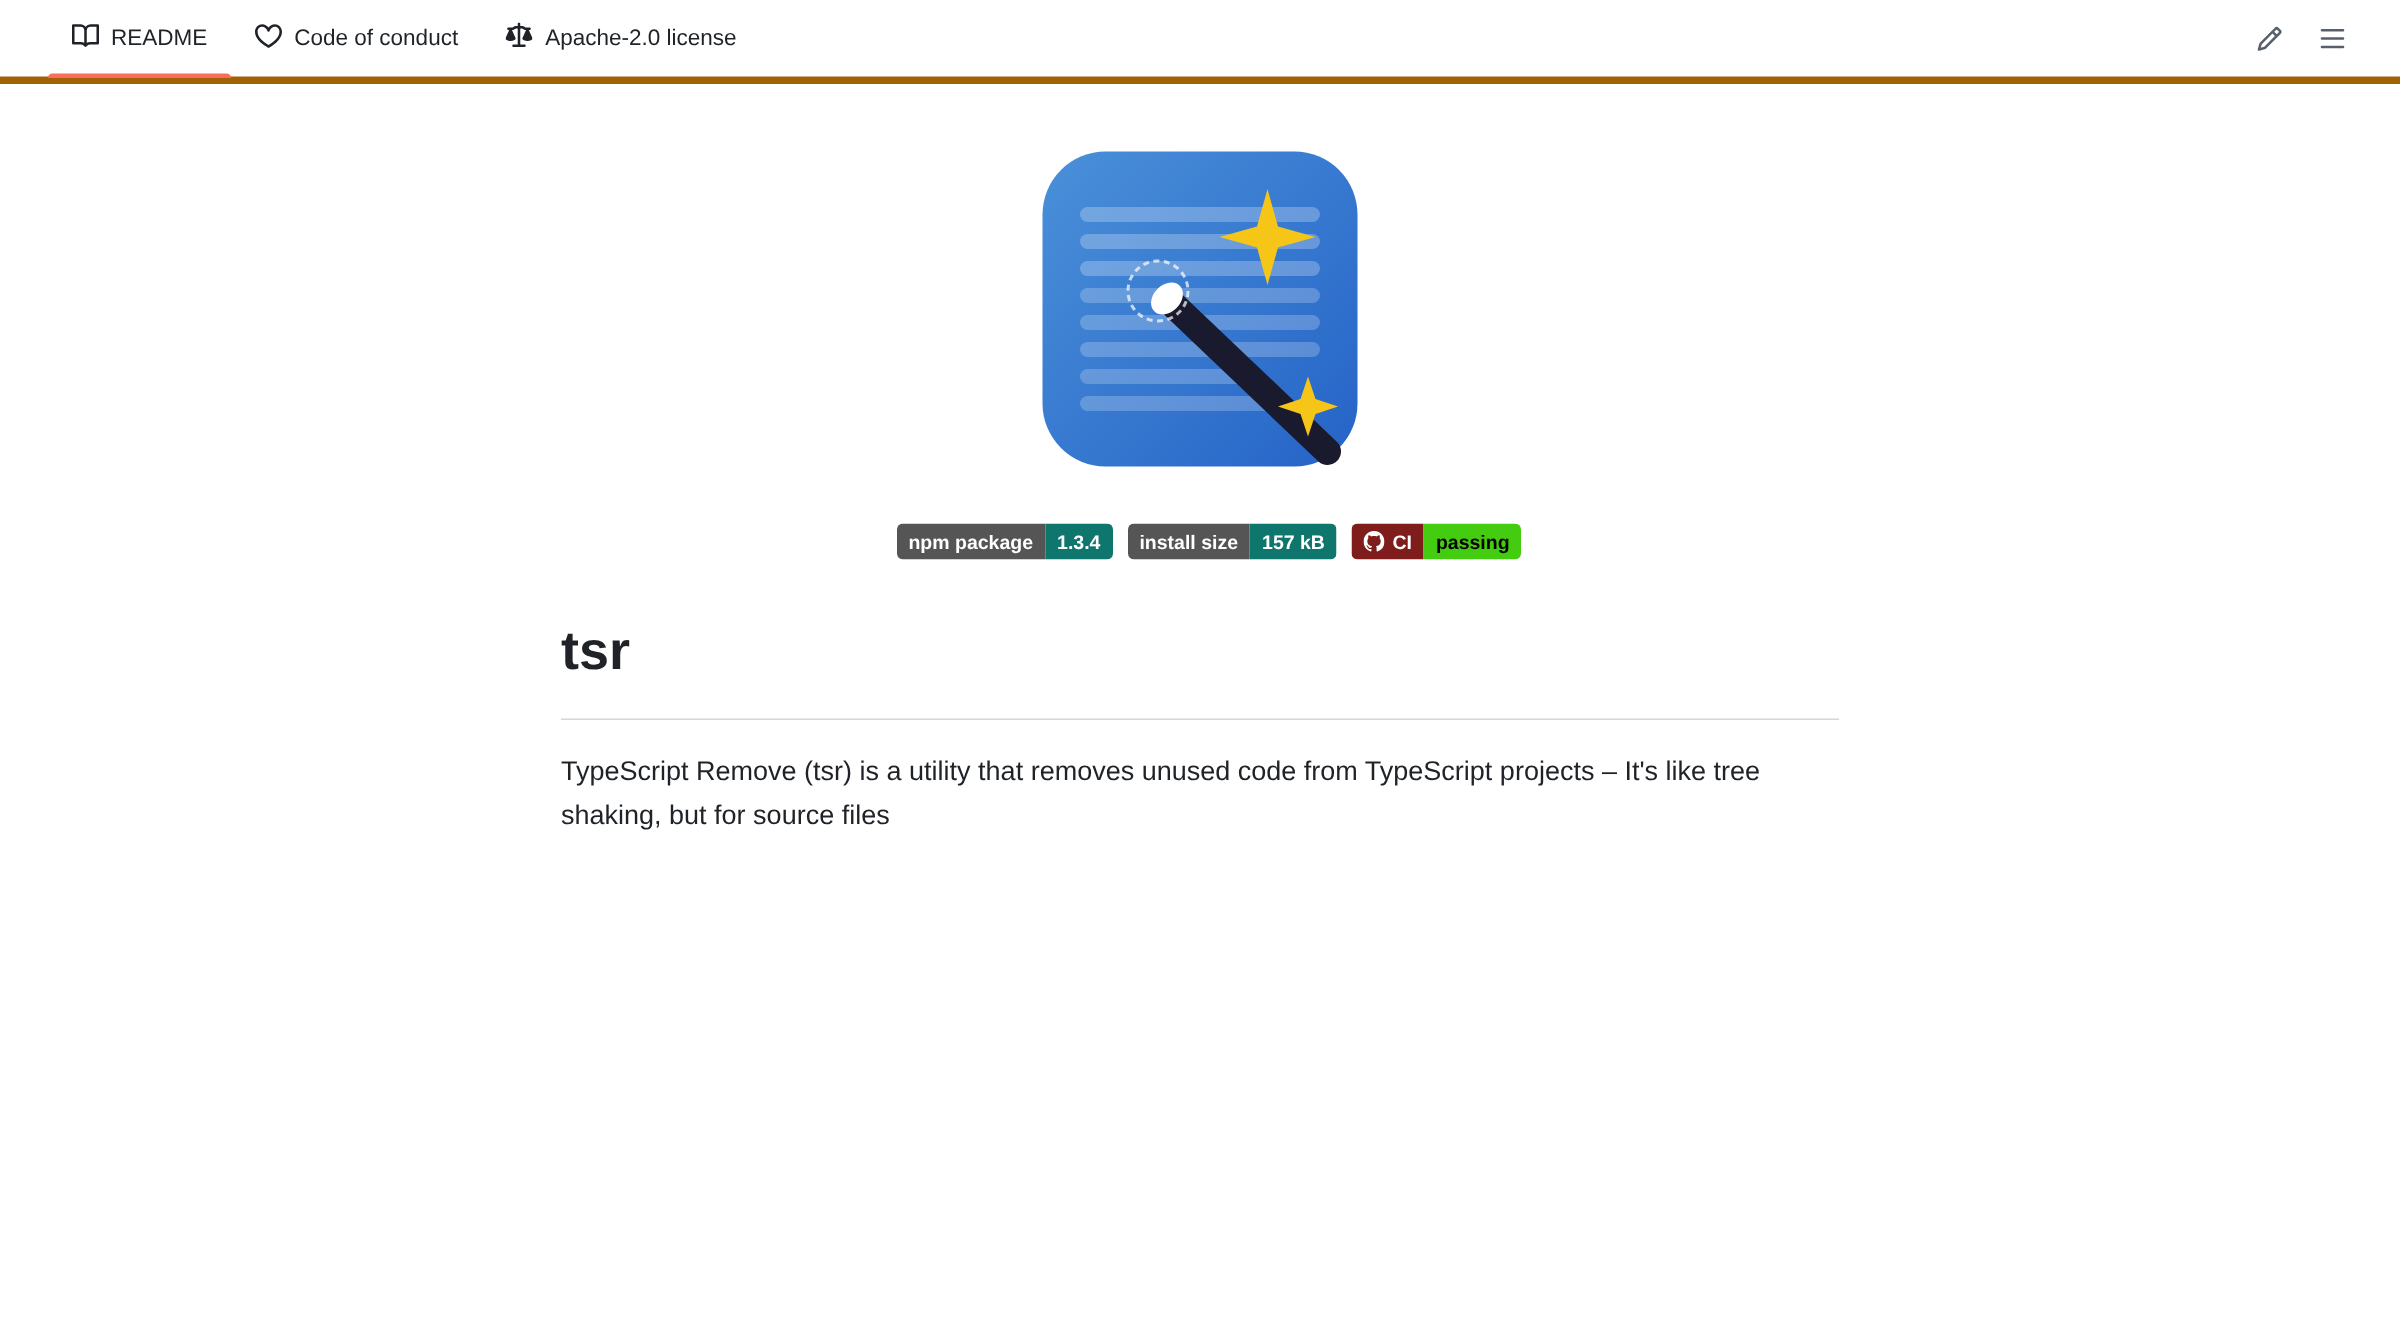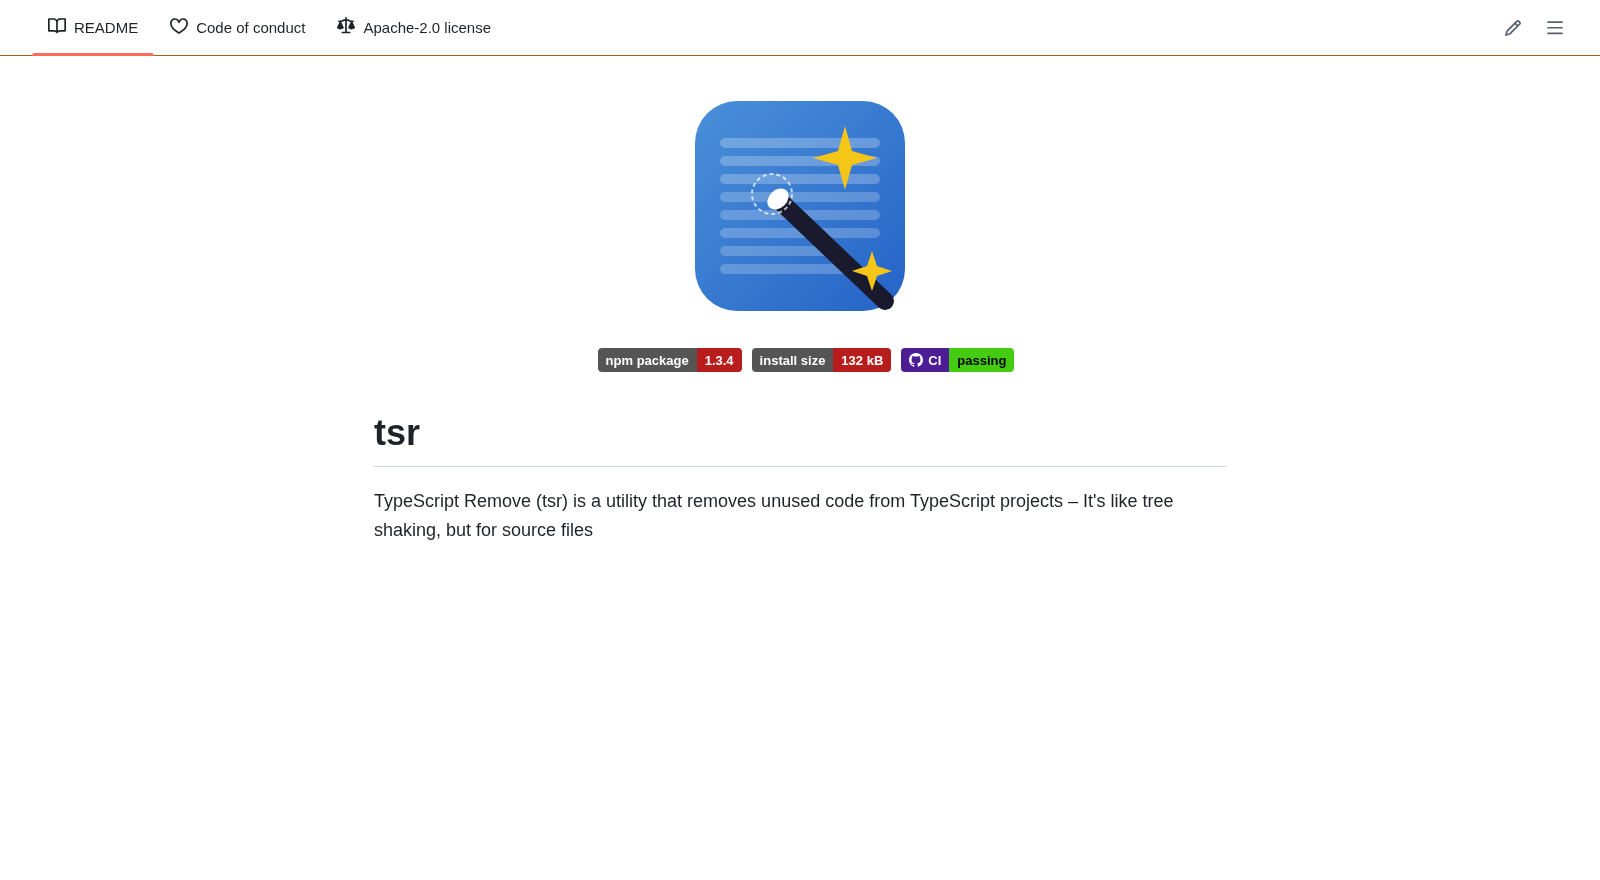--- a/index.html
+++ b/index.html
@@ -15,21 +15,21 @@
       width: 1600px;
       min-height: 880px;
       overflow-x: hidden;
     }
 
     
     .top-nav {
       display: flex;
       align-items: center;
       justify-content: space-between;
-      border-bottom: 1px solid #a16207;
+      border-bottom: 5px solid #a16207;
       padding: 0 32px;
       height: 56px;
       position: relative;
     }
 
     .nav-left {
       display: flex;
       align-items: center;
       gap: 0;
       height: 100%;
@@ -130,40 +130,40 @@
     .badge-label {
       background: #555555;
       color: #ffffff;
       padding: 0 8px;
       height: 100%;
       display: flex;
       align-items: center;
     }
 
     .badge-value-green {
-      background: #b91c1c;
+      background: #0f766e;
       color: #ffffff;
       padding: 0 8px;
       height: 100%;
       display: flex;
       align-items: center;
     }
 
     .badge-ci {
       display: inline-flex;
       align-items: center;
       border-radius: 4px;
       overflow: hidden;
       height: 24px;
       font-size: 13px;
       font-weight: 600;
     }
 
     .badge-ci-label {
-      background: #4c1d95;
+      background: #7f1d1d;
       color: #ffffff;
       padding: 0 8px;
       height: 100%;
       display: flex;
       align-items: center;
       gap: 5px;
     }
 
     .badge-ci-value {
       background: #44cc11;
@@ -178,21 +178,21 @@
       width: 14px;
       height: 14px;
       fill: white;
     }
 
     
     .readme-title {
       font-size: 36px;
       font-weight: 700;
       color: #1f2328;
-      margin-bottom: 12px;
+      margin-bottom: 24px;
       align-self: flex-start;
       width: 100%;
     }
 
     .readme-divider {
       border: none;
       border-top: 1px solid #d0d7de;
       width: 100%;
       margin-bottom: 20px;
     }
@@ -297,21 +297,21 @@
 
     <div class="badges-row">
 
       <div class="badge">
         <span class="badge-label">npm package</span>
         <span class="badge-value-green">1.3.4</span>
       </div>
 
       <div class="badge">
         <span class="badge-label">install size</span>
-        <span class="badge-value-green">132 kB</span>
+        <span class="badge-value-green">157 kB</span>
       </div>
 
       <div class="badge-ci">
         <span class="badge-ci-label">
           <svg class="github-icon-small" viewBox="0 0 16 16" xmlns="http://www.w3.org/2000/svg">
             <path fill-rule="evenodd" d="M8 0C3.58 0 0 3.58 0 8c0 3.54 2.29 6.53 5.47 7.59.4.07.55-.17.55-.38 0-.19-.01-.82-.01-1.49-2.01.37-2.53-.49-2.69-.94-.09-.23-.48-.94-.82-1.13-.28-.15-.68-.52-.01-.53.63-.01 1.08.58 1.23.82.72 1.21 1.87.87 2.33.66.07-.52.28-.87.51-1.07-1.78-.2-3.64-.89-3.64-3.95 0-.87.31-1.59.82-2.15-.08-.2-.36-1.02.08-2.12 0 0 .67-.21 2.2.82.64-.18 1.32-.27 2-.27.68 0 1.36.09 2 .27 1.53-1.04 2.2-.82 2.2-.82.44 1.1.16 1.92.08 2.12.51.56.82 1.27.82 2.15 0 3.07-1.87 3.75-3.65 3.95.29.25.54.73.54 1.48 0 1.07-.01 1.93-.01 2.2 0 .21.15.46.55.38A8.013 8.013 0 0 0 16 8c0-4.42-3.58-8-8-8Z"></path>
           </svg>
           <span>CI</span>
         </span>
         <span class="badge-ci-value">passing</span>

